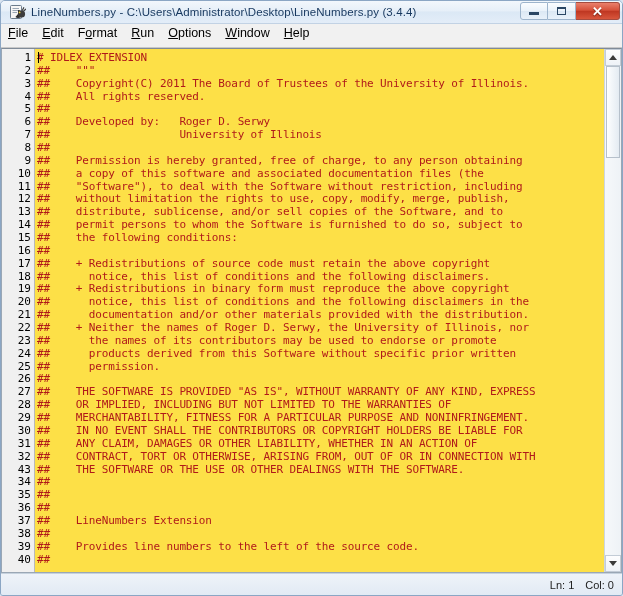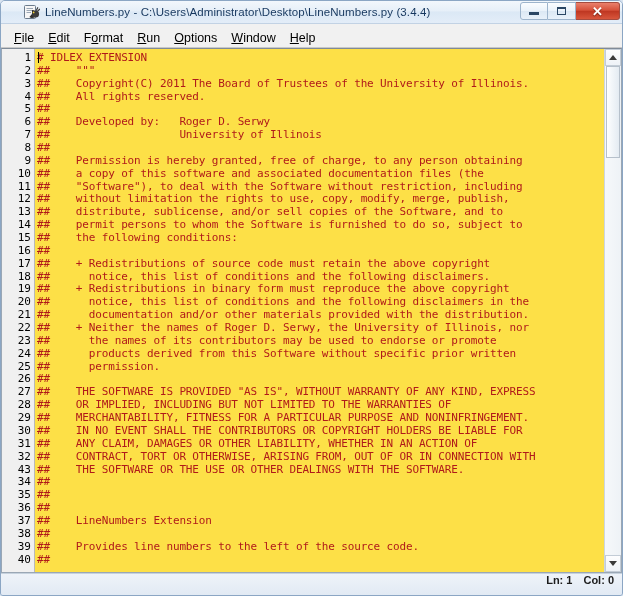--- a/index.html
+++ b/index.html
@@ -26,21 +26,21 @@
 
   
   #title-bar {
     position: relative;
     height: 23px;
     flex: 0 0 23px;
     display: flex;
     align-items: center;
     background: linear-gradient(to bottom, #f2f7fc 0%, #e6eff8 45%, #dbe8f5 50%, #e3edf8 100%);
     border-bottom: 1px solid #c2d2e4;
-    padding-left: 23px;
+    padding-left: 9px;
     box-sizing: border-box;
   }
 
   #app-icon {
     width: 16px; height: 16px;
     flex: 0 0 16px;
     position: relative;
     margin-right: 5px;
   }
 
@@ -95,24 +95,24 @@
     line-height: 1;
     text-shadow: 0 1px 1px rgba(90,20,10,0.8);
     font-family: "Liberation Sans", sans-serif;
   }
 
   
   #menu-bar {
     flex: 0 0 24px;
     height: 24px;
     display: flex;
-    align-items: flex-end;
+    align-items: flex-start;
     background: #f1f1f1;
     border-bottom: 1px solid #c8c8c8;
-    padding-left: 6px;
+    padding-left: 0;
     box-sizing: border-box;
   }
   .menu-item {
     font-size: 12.5px;
     color: #000000;
     padding: 2px 7px;
     cursor: default;
     white-space: nowrap;
     font-family: "Liberation Sans", sans-serif;
   }
@@ -215,27 +215,26 @@
     background: linear-gradient(to right, #ffffff 0%, #f4f7fa 35%, #e4ebf2 100%);
     border: 1px solid #b6c0cb;
     box-sizing: border-box;
   }
 
   
   #status-bar {
     flex: 0 0 22px;
     height: 22px;
     display: flex;
-    align-items: flex-start;
+    align-items: center;
     justify-content: flex-end;
     background: linear-gradient(to bottom, #eef3f9, #e2eaf4);
     border-top: 1px solid #c6d2de;
     padding-right: 8px;
     box-sizing: border-box;
-    font-weight: bold;
   }
   #status-bar .status-cell {
     font-size: 11px;
     color: #1d1d1d;
     font-family: "Liberation Sans", sans-serif;
     margin-left: 11px;
   }
 </style>
 </head>
 <body>

